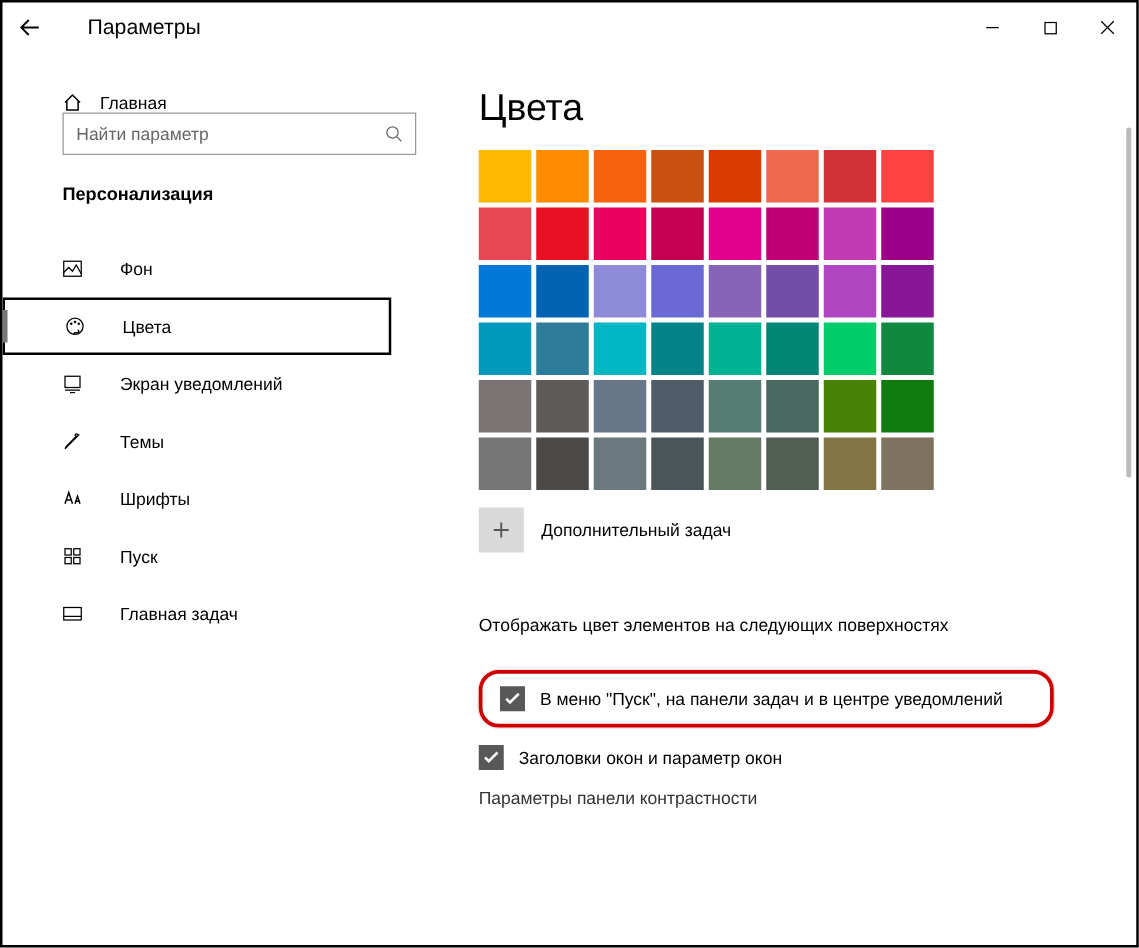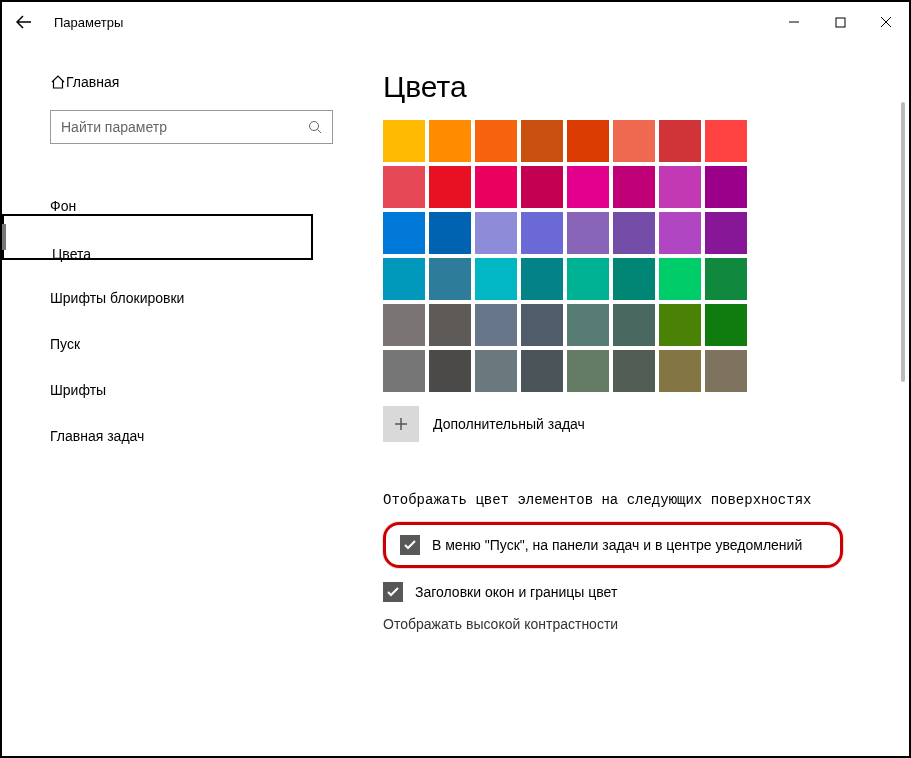--- a/index.html
+++ b/index.html
@@ -1,39 +1,39 @@
 <!DOCTYPE html>
 <html><head>
 <meta charset="utf-8">
 <style>
   * { box-sizing: border-box; margin: 0; padding: 0; font-family: "Segoe UI", Arial, sans-serif; }
   body { background: #fff; width: 911px; height: 758px; overflow: hidden; border: 2px solid #000; position: relative; }
   .titlebar { height: 40px; display: flex; align-items: center; position: relative; }
   .back-btn { width: 44px; height: 40px; display: flex; align-items: center; justify-content: center; cursor: pointer; }
-  .title-txt { font-size: 13px; margin-left: 8px; }
+  .title-txt { font-size: 17px; margin-left: 24px; }
   .win-controls { position: absolute; right: 0; top: 0; display: flex; }
   .win-btn { width: 46px; height: 40px; display: flex; align-items: center; justify-content: center; cursor: pointer; }
   .content { display: flex; height: calc(100% - 40px); }
   .sidebar { width: 355px; padding-left: 48px; padding-top: 32px; padding-right: 24px; }
-  .home-row { display: flex; align-items: flex-start; margin-bottom: 20px; cursor: pointer; }
+  .home-row { display: flex; align-items: flex-start; gap: 14px; cursor: pointer; }
   .home-row .lbl { font-size: 14px; }
   .search-box { display: flex; align-items: center; justify-content: space-between; height: 34px; border: 1px solid #999; background: #fff; padding: 0 10px; margin-bottom: 24px; cursor: text; }
   .search-box span { color: #666; font-size: 14px; }
   .section-hdr { font-weight: 600; font-size: 14.5px; margin-bottom: 28px; }
   .nav-list { margin-left: -48px; }
-  .nav-item { display: flex; gap: 30px; height: 46px; padding-left: 48px; cursor: pointer; font-size: 14px; position: relative; flex-direction: column; }
+  .nav-item { display: flex; align-items: center; gap: 30px; height: 46px; padding-left: 48px; cursor: pointer; font-size: 14px; position: relative; }
   .nav-item.selected { border: 2px solid #000; margin-right: 20px; }
   .nav-item.selected::before { content: ""; position: absolute; left: -2px; top: 8px; bottom: 8px; width: 4px; background: #777; }
   .main { flex: 1; padding: 28px 0 0 26px; overflow-y: auto; position: relative; }
   .main h1 { font-weight: 400; font-size: 30px; margin-bottom: 16px; }
   .palette { display: grid; grid-template-columns: repeat(8, 42px); grid-auto-rows: 42px; gap: 4px; margin-bottom: 14px; }
   .swatch { width: 42px; height: 42px; cursor: pointer; }
   .custom-row { display: flex; align-items: center; gap: 14px; margin-top: 14px; margin-bottom: 50px; }
   .plus-btn { width: 36px; height: 36px; background: #d9d9d9; display: flex; align-items: center; justify-content: center; cursor: pointer; }
-  .sub-hdr { font-size: 14px; margin-bottom: 14px; font-family: Liberation Mono, monospace; }
+  .sub-hdr { font-size: 14px; margin-bottom: 28px; }
   .check-row { display: flex; align-items: center; gap: 12px; margin-bottom: 14px; font-size: 14px; }
   .chk { width: 20px; height: 20px; background: #585858; display: flex; align-items: center; justify-content: center; cursor: pointer; }
   .highlight-box { border: 3px solid #cc0000; border-radius: 16px; padding: 10px 14px; width: 460px; display: flex; align-items: center; gap: 12px; margin-bottom: 14px; box-shadow: 0 0 0 1px rgba(204,0,0,.15);}
   .related-hdr { font-size: 20px; font-weight: 400; margin-top: 40px; margin-bottom: 10px; }
   .related-link { font-size: 14px; color: #333; cursor: pointer; }
   .scrollbar { position: absolute; right: 4px; top: 40px; bottom: 4px; width: 6px; background: transparent; }
   .scroll-thumb { position: absolute; right: 0; top: 60px; width: 4px; height: 280px; background: #bbb; border-radius: 2px; }
   svg { display: block; }
 </style>
 </head>
@@ -73,20 +73,21 @@
         </svg>
       <span class="lbl">Главная</span>
     </div>
     <div class="search-box">
       <span>Найти параметр</span>
       <svg width="14" height="14" viewBox="0 0 14 14">
           <circle cx="6" cy="6" r="4.5" stroke="#666" fill="none"></circle>
           <path d="M9.5 9.5 13 13" stroke="#666"></path>
         </svg>
     </div>
+    <div class="section-hdr">Персонализация</div>
 
     <div class="nav-list">
       <div class="nav-item">
         <svg width="16" height="16" viewBox="0 0 16 16">
             <rect x="1" y="2" width="14" height="12" stroke="#000" fill="none"></rect>
             <path d="M1 11l4-4 3 3 3-5 4 7" stroke="#000" fill="none"></path>
           </svg>
         <span>Фон</span>
       </div>
       <div class="nav-item selected">
@@ -97,36 +98,42 @@
             <circle cx="11" cy="6" r="1" fill="#000"></circle>
             <path d="M8 14.5c-1 0-1-1.5 0-1.5h2c1.5 0 1.5-2 0-2" stroke="#000" fill="none"></path>
           </svg>
         <span>Цвета</span>
       </div>
       <div class="nav-item">
         <svg width="16" height="16" viewBox="0 0 16 16">
             <rect x="2" y="2" width="12" height="9" stroke="#000" fill="none"></rect>
             <path d="M2 13h12M6 15h4" stroke="#000"></path>
           </svg>
-        <span>Шрифты блокировки</span>
+        <span>Экран уведомлений</span>
+      </div>
+      <div class="nav-item">
+        <svg width="16" height="16" viewBox="0 0 16 16">
+            <path d="M3 13 13 3l-2-1-1 1 1 1-8 8-1 2 1-1Z" stroke="#000" fill="none"></path>
+          </svg>
+        <span>Темы</span>
+      </div>
+      <div class="nav-item">
+        <svg width="16" height="16" viewBox="0 0 16 16">
+            <path d="M2 12 5 3l3 9M3 9h4M10 12l2-6 2 6M10.7 10h2.6" stroke="#000" fill="none" stroke-width="1.2"></path>
+          </svg>
+        <span>Шрифты</span>
       </div>
       <div class="nav-item">
         <svg width="16" height="16" viewBox="0 0 16 16">
             <rect x="2" y="2" width="5" height="5" stroke="#000" fill="none"></rect>
             <rect x="9" y="2" width="5" height="5" stroke="#000" fill="none"></rect>
             <rect x="2" y="9" width="5" height="5" stroke="#000" fill="none"></rect>
             <rect x="9" y="9" width="5" height="5" stroke="#000" fill="none"></rect>
           </svg>
         <span>Пуск</span>
-      </div>
-      <div class="nav-item">
-        <svg width="16" height="16" viewBox="0 0 16 16">
-            <path d="M2 12 5 3l3 9M3 9h4M10 12l2-6 2 6M10.7 10h2.6" stroke="#000" fill="none" stroke-width="1.2"></path>
-          </svg>
-        <span>Шрифты</span>
       </div>
       <div class="nav-item">
         <svg width="16" height="16" viewBox="0 0 16 16">
             <rect x="1" y="3" width="14" height="10" stroke="#000" fill="none"></rect>
             <path d="M1 10h14" stroke="#000"></path>
           </svg>
         <span>Главная задач</span>
       </div>
     </div>
   </aside>
@@ -202,22 +209,22 @@
       </div>
       <span style="font-size:14px">В меню "Пуск", на панели задач и в центре уведомлений</span>
     </div>
 
     <div class="check-row">
       <div class="chk">
         <svg width="14" height="14" viewBox="0 0 14 14">
             <path d="M2 7l3 3 7-7" stroke="#fff" stroke-width="2" fill="none"></path>
           </svg>
       </div>
-      <span>Заголовки окон и границы цвет</span>
-    </div>
-
-    <div class="related-link">Отображать высокой контрастности</div>
+      <span>Заголовки окон и параметр окон</span>
+    </div>
+
+    <div class="related-link">Параметры панели контрастности</div>
   </main>
 </div>
 
 <div class="scrollbar">
   <div class="scroll-thumb"></div>
 </div>
 
 </body></html>

